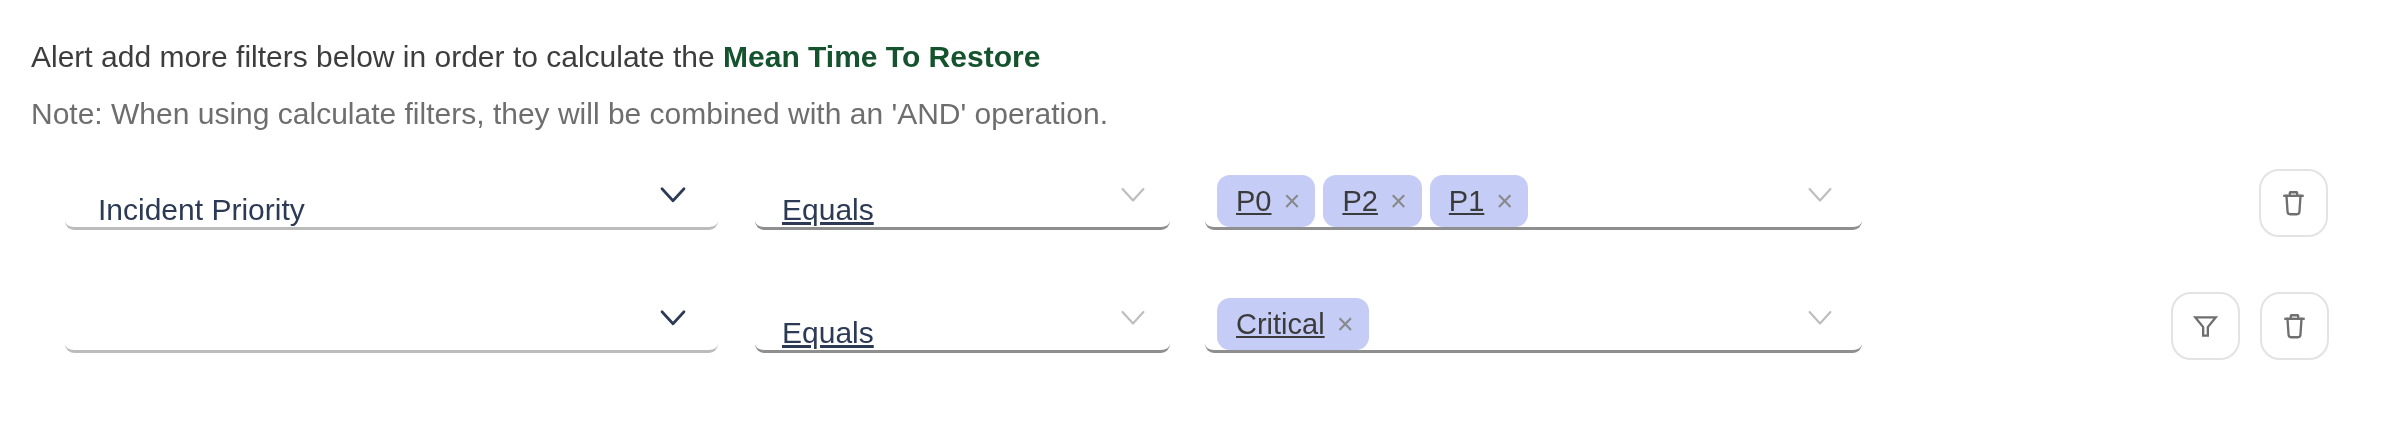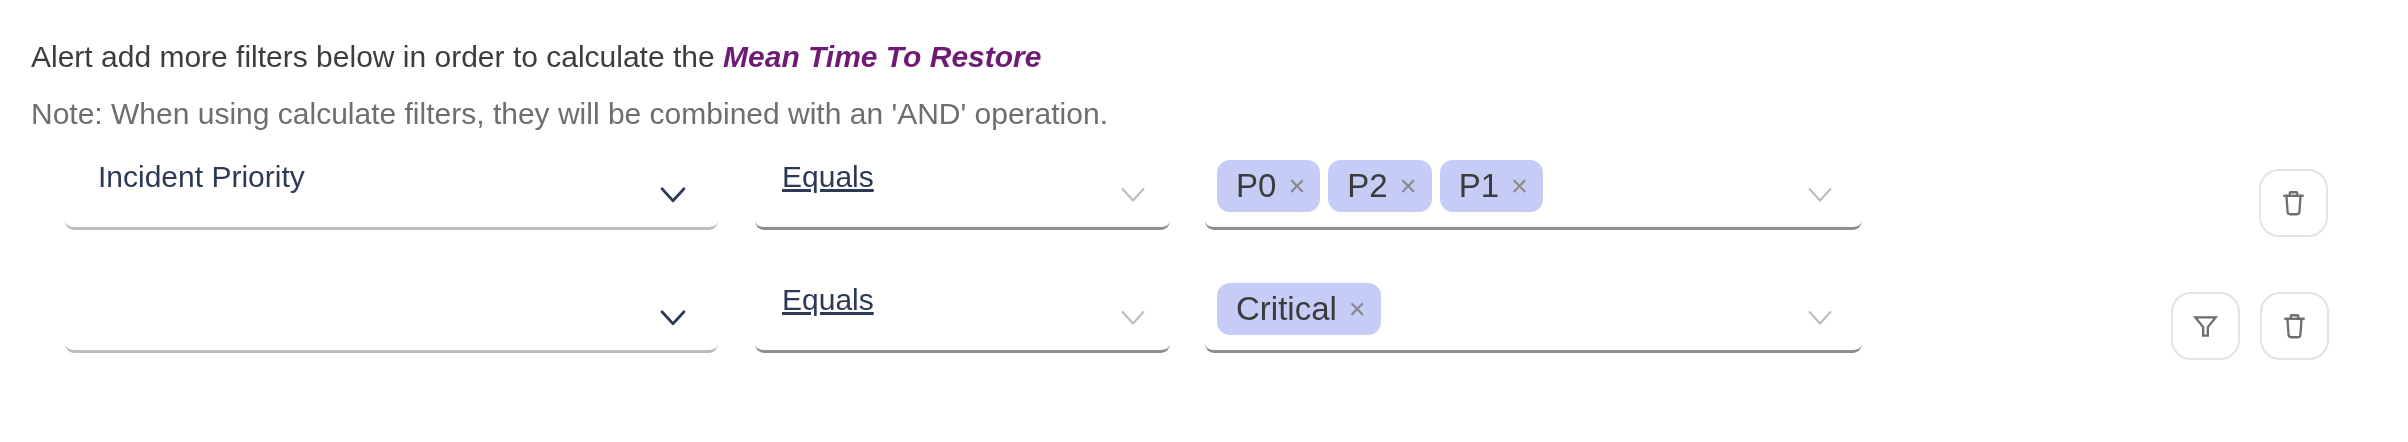--- a/index.html
+++ b/index.html
@@ -2,43 +2,43 @@
 <html><head>
 <meta charset="utf-8">
 <style>
   * { margin:0; padding:0; box-sizing:border-box; }
   html, body { background:#ffffff; }
   body { width:2408px; height:442px; font-family:"Liberation Sans", sans-serif; }
   .stage { position:relative; width:2408px; height:442px; background:#ffffff; overflow:hidden; }
 
   
   .intro { position:absolute; left:31px; top:40px; font-size:30px; color:#3d3d3d; white-space:nowrap; }
-  .intro .metric { font-weight:700; color:#701a75;font-style:italic; }
+  .intro .metric { font-weight:700; color:#14532d; }
   .note { position:absolute; left:31px; top:97px; font-size:30px; color:#6e6e6e; white-space:nowrap; }
 
   
-  .select { position:absolute; height:70px; display:flex; align-items:flex-start;
+  .select { position:absolute; height:70px; display:flex; align-items:flex-end;
             border-bottom:3px solid #8f8f8f; border-radius:0 0 9px 9px; cursor:pointer; }
   .select.light-underline { border-bottom-color:#bcbcbc; }
   .select-label { font-size:30px; color:#2c3a55; white-space:nowrap; }
   .field-select .select-label { padding-left:33px; }
   .operator-select .select-label { padding-left:27px;text-decoration:underline; }
   .chev { position:absolute; top:50%; transform:translateY(-46%); }
 
   
   .r1 { top:160px; } .r2 { top:283px; }
   .c1 { left:65px;  width:653px; }
   .c2 { left:755px; width:415px; }
   .c3 { left:1205px; width:657px; }
 
   
   .tags { display:flex; align-items:center; gap:8px; padding-left:12px; }
   .tag { display:inline-flex; align-items:center; height:52px; background:#c5cdf6;
          border-radius:13px; padding:0 15px 0 19px; }
-  .tag-label { font-size:33px; color:#3b3b3b; white-space:nowrap; }
+  .tag-label { font-size:29px; color:#3b3b3b; white-space:nowrap;text-decoration:underline; }
   .tag-x { font-size:29px; color:#898989; margin-left:12px; line-height:1; cursor:pointer; }
 
   
   .icon-btn { position:absolute; width:69px; height:68px; background:#ffffff;
               border:2px solid #e3e3e3; border-radius:20px; display:flex;
               align-items:center; justify-content:center; cursor:pointer; }
   .btn-trash-1 { left:2259px; top:169px; }
   .btn-filter  { left:2171px; top:292px; }
   .btn-trash-2 { left:2260px; top:292px; }
 </style>

